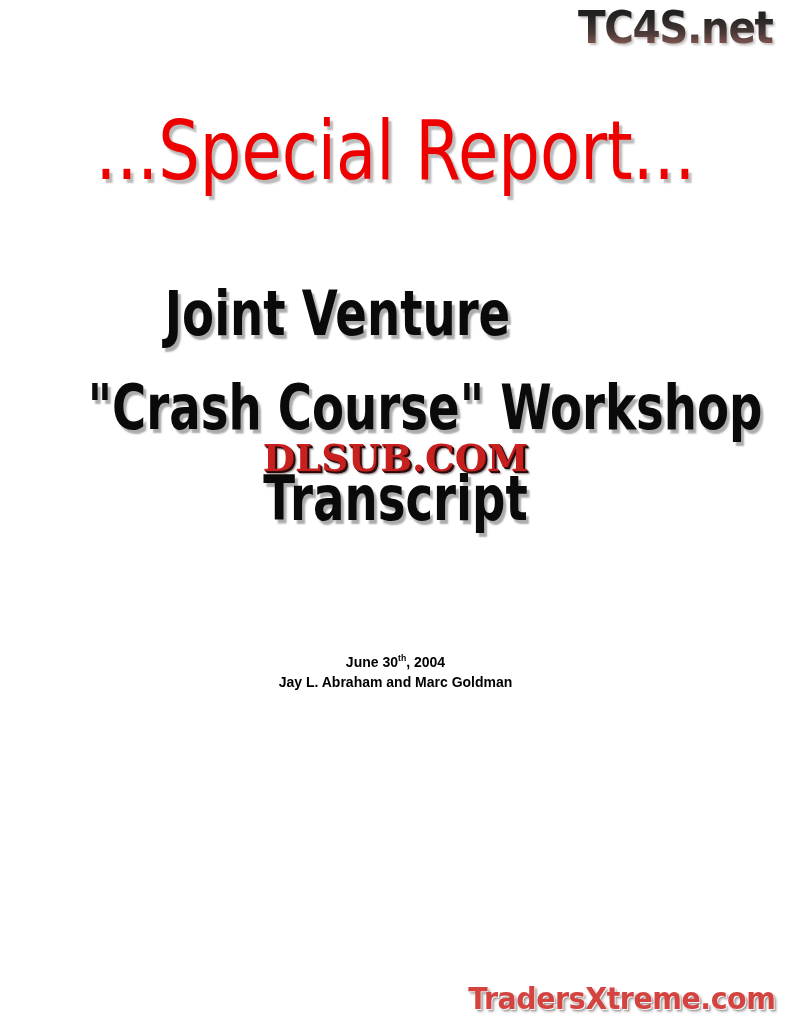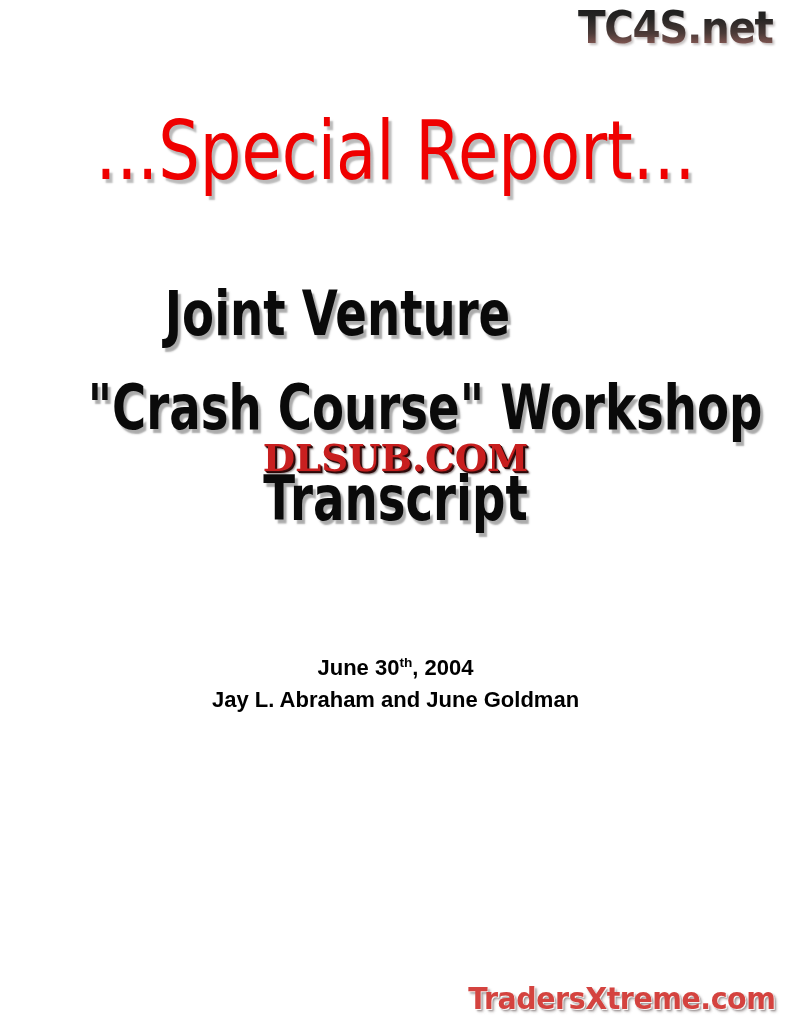--- a/index.html
+++ b/index.html
@@ -140,21 +140,21 @@
 
   
   .meta-block {
     position: absolute;
     top: 652px;
     left: 0;
     width: 791px;
     text-align: center;
     font-family: "Liberation Sans", sans-serif;
     font-weight: bold;
-    font-size: 22px;
+    font-size: 14px;
     line-height: 1.45;
     color: #000000;
   }
   .meta-line { white-space: nowrap; }
   .meta-line sup {
     font-size: 0.62em;
     vertical-align: super;
     line-height: 0;
   }
 
@@ -199,18 +199,18 @@
       <div class="transcript-word">Transcript</div>
       <div class="watermark">
         <span class="watermark-text">DLSUB.COM</span>
       </div>
     </div>
 
   </div>
 
   <div class="meta-block">
     <div class="meta-line"><span>June 30</span><sup>th</sup><span>, 2004</span></div>
-    <div class="meta-line">Jay L. Abraham and June Goldman</div>
+    <div class="meta-line">Jay L. Abraham and Marc Goldman</div>
   </div>
 
   <div class="footer-logo">TradersXtreme.com</div>
 
 </div>
 
 </body></html>

